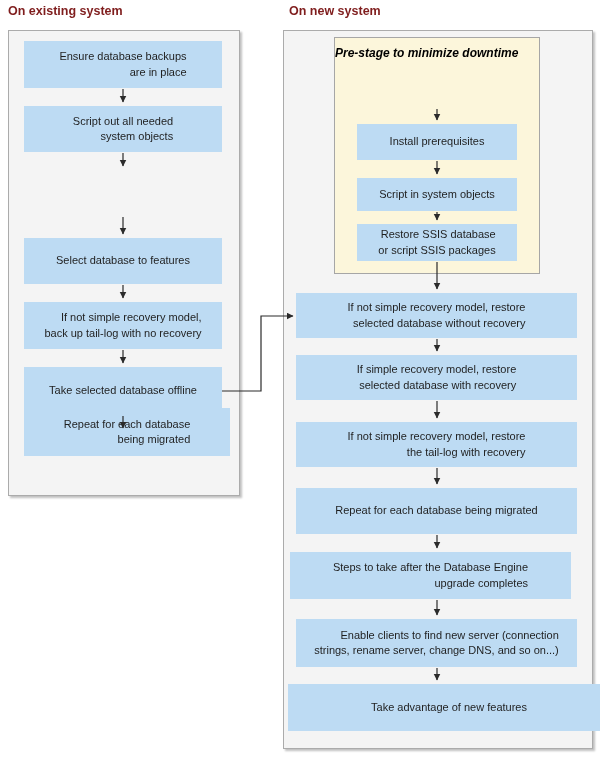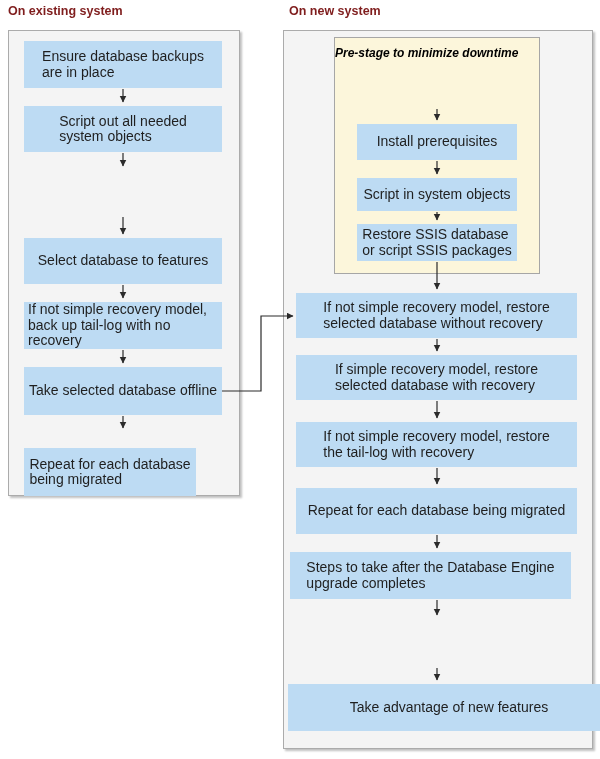--- a/index.html
+++ b/index.html
@@ -9,23 +9,23 @@
     -webkit-font-smoothing:antialiased;
   }
   .stage{position:absolute;left:0;top:0;width:600px;height:759px;overflow:hidden;}
   .col-title{position:absolute;font-size:12.5px;font-weight:700;color:#7f1d1d;white-space:nowrap;}
   .panel{
     position:absolute;background:#F4F4F4;border:1px solid #ABABAB;
     box-shadow:2px 2px 2px rgba(0,0,0,0.25);box-sizing:border-box;
   }
   .box{
     position:absolute;background:#BDDBF3;color:#1F1F1F;
-    font-size:14px;line-height:15.5px;
+    font-size:11px;line-height:15.5px;
     display:flex;align-items:center;justify-content:center;
-    text-align:left;white-space:pre-line;box-sizing:border-box;
+    text-align:right;white-space:pre-line;box-sizing:border-box;
     padding:2px 4px;
   }
   .prestage{
     position:absolute;background:#FCF6DB;border:1px solid #A6A6A6;
     box-sizing:border-box;
   }
   .prestage-title{
     position:absolute;left:0;right:0;top:8px;
     font-size:12px;font-weight:700;font-style:italic;color:#000;
   }
@@ -47,37 +47,39 @@
   </div>
 
   <div class="box" style="left:24px;top:41px;width:198px;height:47px">Ensure database backups
 are in place</div>
   <div class="box" style="left:24px;top:106px;width:198px;height:46px">Script out all needed
 system objects</div>
   <div class="box" style="left:24px;top:238px;width:198px;height:46px">Select database to features</div>
   <div class="box" style="left:24px;top:302px;width:198px;height:47px">If not simple recovery model,
 back up tail-log with no recovery</div>
   <div class="box" style="left:24px;top:367px;width:198px;height:48px">Take selected database offline</div>
-  <div class="box" style="left:24px;top:448px;width:172px;height:48px">Repeat for each database
+  <div class="box" style="left:24px;top:408px;width:206px;height:48px">Repeat for each database
 being migrated</div>
 
   <div class="box" style="left:357px;top:124px;width:160px;height:36px">Install prerequisites</div>
   <div class="box" style="left:357px;top:178px;width:160px;height:33px">Script in system objects</div>
   <div class="box" style="left:357px;top:224px;width:160px;height:37px">Restore SSIS database
 or script SSIS packages</div>
 
   <div class="box" style="left:296px;top:293px;width:281px;height:45px">If not simple recovery model, restore
 selected database without recovery</div>
   <div class="box" style="left:296px;top:355px;width:281px;height:45px">If simple recovery model, restore
 selected database with recovery</div>
   <div class="box" style="left:296px;top:422px;width:281px;height:45px">If not simple recovery model, restore
 the tail-log with recovery</div>
   <div class="box" style="left:296px;top:488px;width:281px;height:46px">Repeat for each database being migrated</div>
   <div class="box" style="left:290px;top:552px;width:281px;height:47px">Steps to take after the Database Engine
 upgrade completes</div>
+  <div class="box" style="left:296px;top:619px;width:281px;height:48px">Enable clients to find new server (connection
+strings, rename server, change DNS, and so on...)</div>
   <div class="box" style="left:288px;top:684px;width:322px;height:47px">Take advantage of new features</div>
 
   <svg class="overlay" width="600" height="759" viewBox="0 0 600 759">
     <defs>
       <marker id="ah" markerWidth="8" markerHeight="8" refX="6.5" refY="3.5" orient="auto" markerUnits="userSpaceOnUse">
         <path d="M0,0 L7,3.5 L0,7 Z" fill="#2B2B2B"></path>
       </marker>
     </defs>
 
     <line x1="123" y1="89" x2="123" y2="102" stroke="#2B2B2B" stroke-width="1.2" marker-end="url(#ah)"></line>

